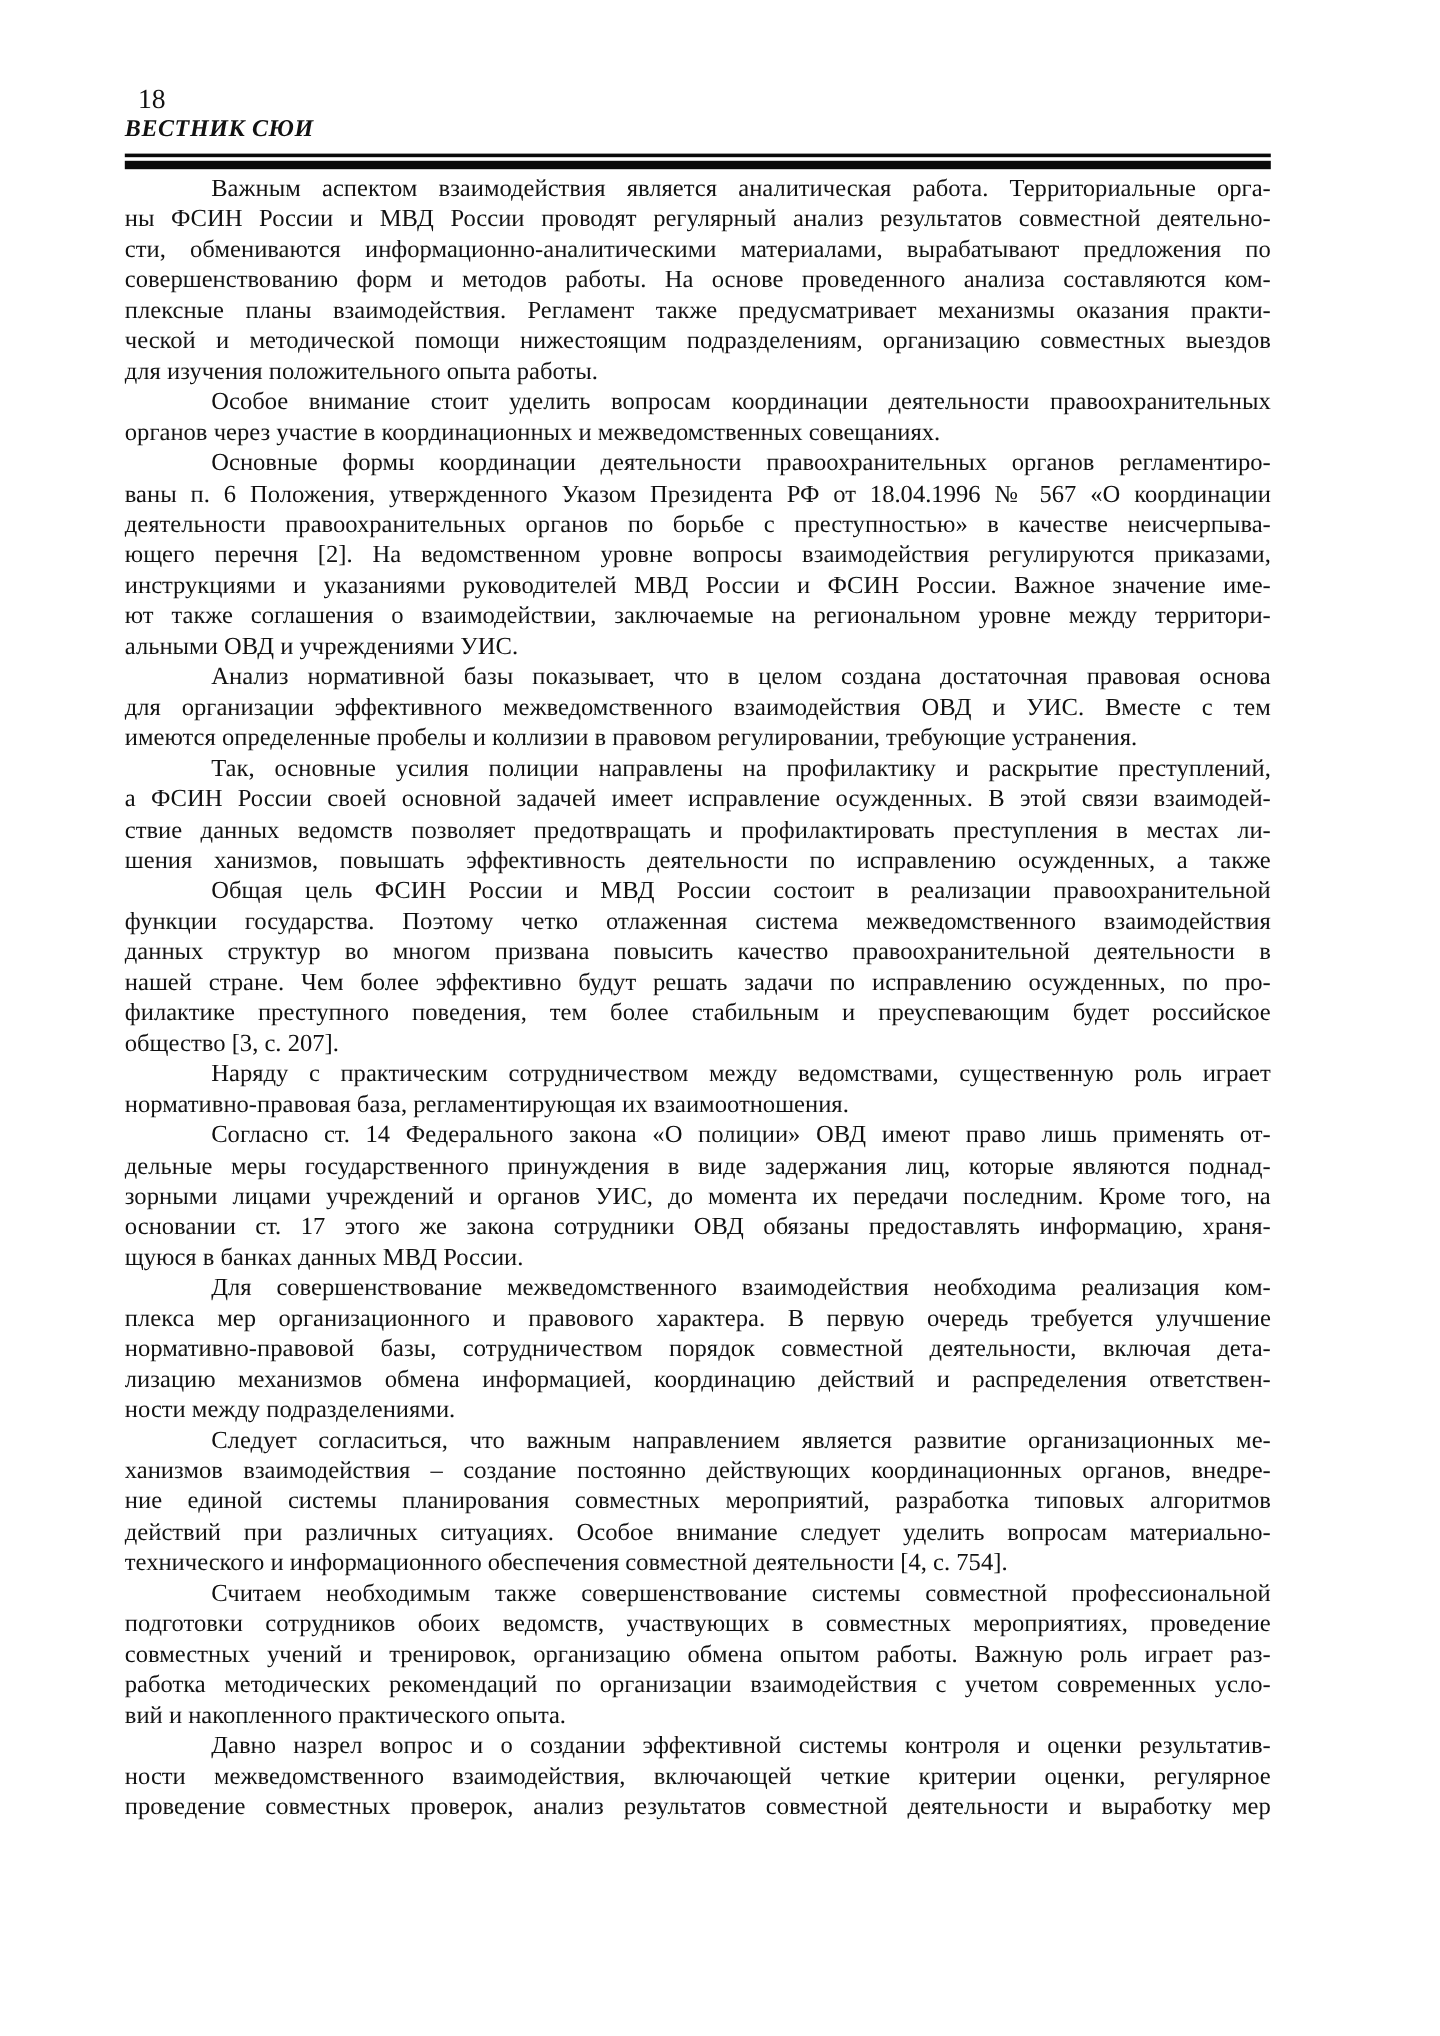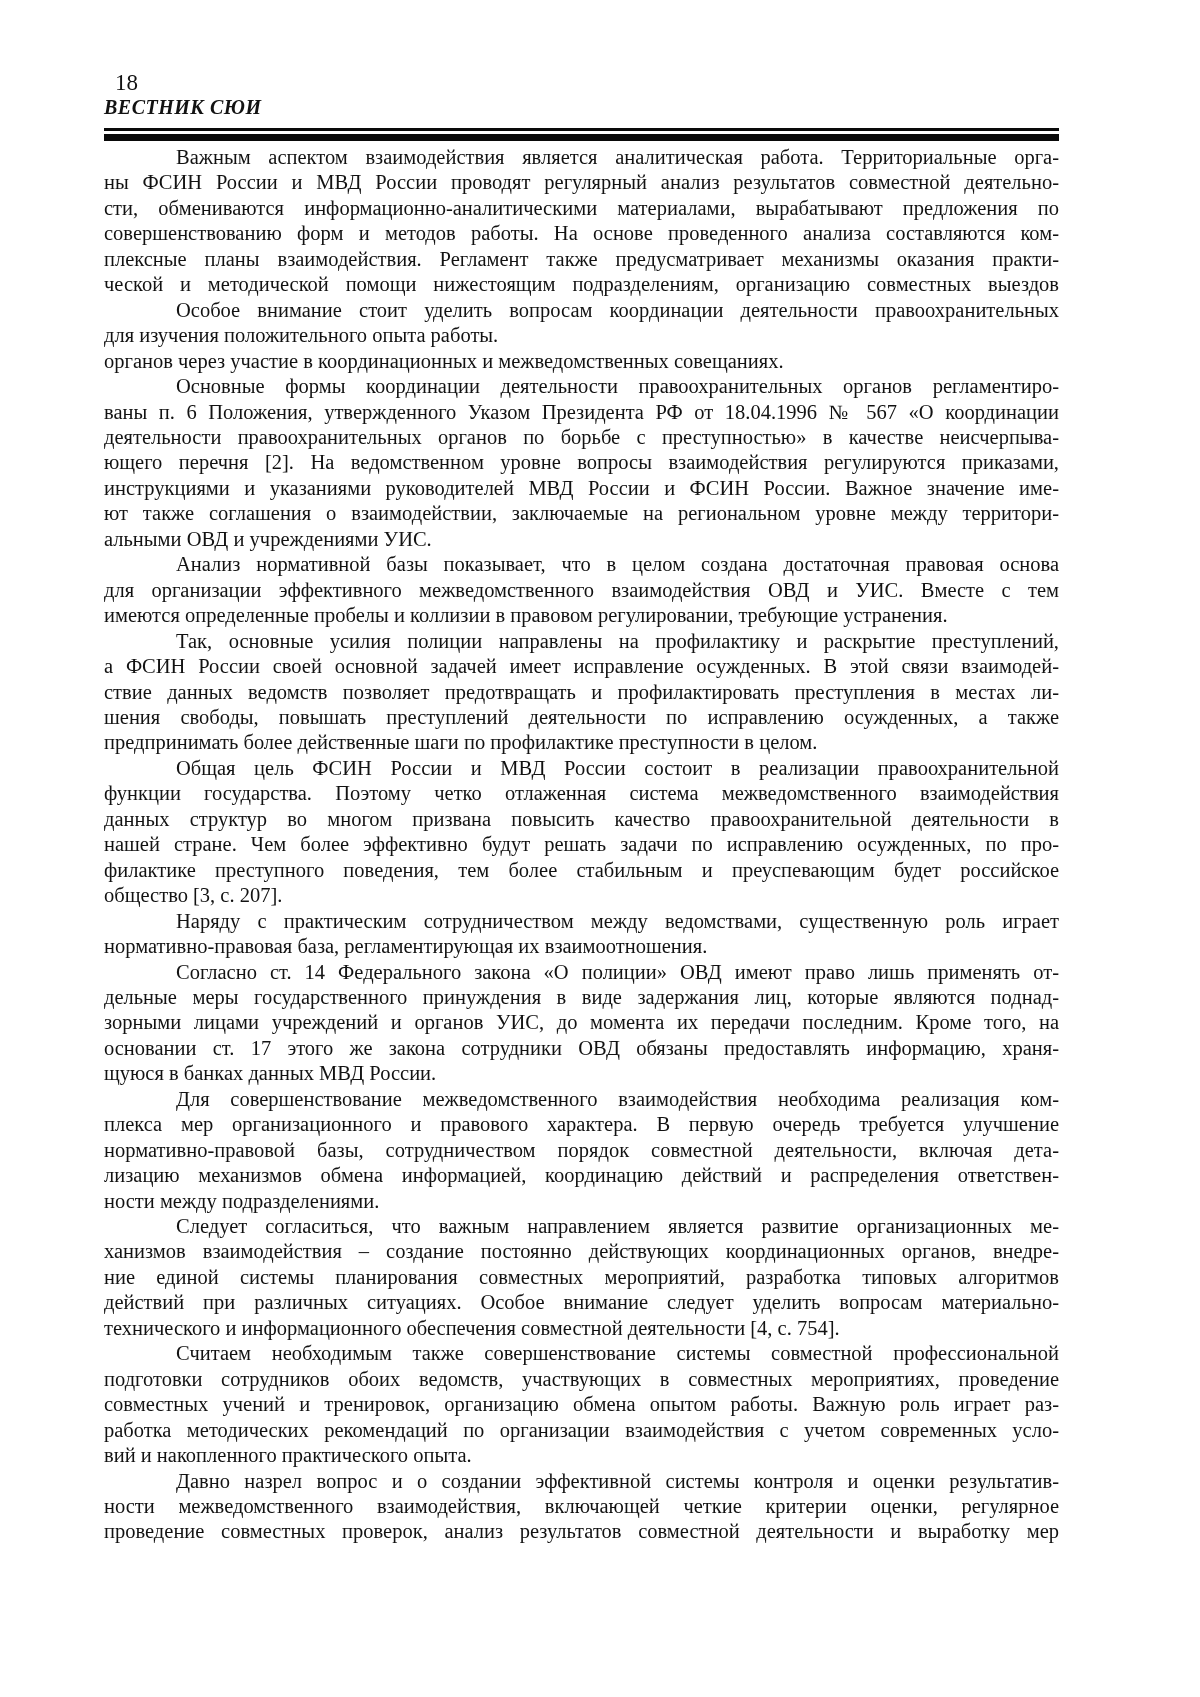--- a/index.html
+++ b/index.html
@@ -76,38 +76,37 @@
 
     <div class="double-rule"></div>
 
     <div class="body-text" id="article-body">
         <div class="line first">Важным аспектом взаимодействия является аналитическая работа. Территориальные орга-</div>
         <div class="line">ны ФСИН России и МВД России проводят регулярный анализ результатов совместной деятельно-</div>
         <div class="line">сти, обмениваются информационно-аналитическими материалами, вырабатывают предложения по</div>
         <div class="line">совершенствованию форм и методов работы. На основе проведенного анализа составляются ком-</div>
         <div class="line">плексные планы взаимодействия. Регламент также предусматривает механизмы оказания практи-</div>
         <div class="line">ческой и методической помощи нижестоящим подразделениям, организацию совместных выездов</div>
+        <div class="line last">для изучения положительного опыта работы.</div>
         <div class="line first">Особое внимание стоит уделить вопросам координации деятельности правоохранительных</div>
-        <div class="line last">для изучения положительного опыта работы.</div>
         <div class="line last">органов через участие в координационных и межведомственных совещаниях.</div>
         <div class="line first">Основные формы координации деятельности правоохранительных органов регламентиро-</div>
         <div class="line">ваны п. 6 Положения, утвержденного Указом Президента РФ от 18.04.1996 № 567 «О координации</div>
         <div class="line">деятельности правоохранительных органов по борьбе с преступностью» в качестве неисчерпыва-</div>
         <div class="line">ющего перечня [2]. На ведомственном уровне вопросы взаимодействия регулируются приказами,</div>
         <div class="line">инструкциями и указаниями руководителей МВД России и ФСИН России. Важное значение име-</div>
         <div class="line">ют также соглашения о взаимодействии, заключаемые на региональном уровне между территори-</div>
         <div class="line last">альными ОВД и учреждениями УИС.</div>
         <div class="line first">Анализ нормативной базы показывает, что в целом создана достаточная правовая основа</div>
         <div class="line">для организации эффективного межведомственного взаимодействия ОВД и УИС. Вместе с тем</div>
         <div class="line last">имеются определенные пробелы и коллизии в правовом регулировании, требующие устранения.</div>
         <div class="line first">Так, основные усилия полиции направлены на профилактику и раскрытие преступлений,</div>
         <div class="line">а ФСИН России своей основной задачей имеет исправление осужденных. В этой связи взаимодей-</div>
         <div class="line">ствие данных ведомств позволяет предотвращать и профилактировать преступления в местах ли-</div>
-        <div class="line">шения свободы, повышать преступлений деятельности по исправлению осужденных, а также</div>
-        <div class="line last">предпринимать более действенные шаги по профилактике преступности в целом.</div>
+        <div class="line">шения ханизмов, повышать эффективность деятельности по исправлению осужденных, а также</div>
         <div class="line first">Общая цель ФСИН России и МВД России состоит в реализации правоохранительной</div>
         <div class="line">функции государства. Поэтому четко отлаженная система межведомственного взаимодействия</div>
         <div class="line">данных структур во многом призвана повысить качество правоохранительной деятельности в</div>
         <div class="line">нашей стране. Чем более эффективно будут решать задачи по исправлению осужденных, по про-</div>
         <div class="line">филактике преступного поведения, тем более стабильным и преуспевающим будет российское</div>
         <div class="line last">общество [3, с. 207].</div>
         <div class="line first">Наряду с практическим сотрудничеством между ведомствами, существенную роль играет</div>
         <div class="line last">нормативно-правовая база, регламентирующая их взаимоотношения.</div>
         <div class="line first">Согласно ст. 14 Федерального закона «О полиции» ОВД имеют право лишь применять от-</div>
         <div class="line">дельные меры государственного принуждения в виде задержания лиц, которые являются поднад-</div>

